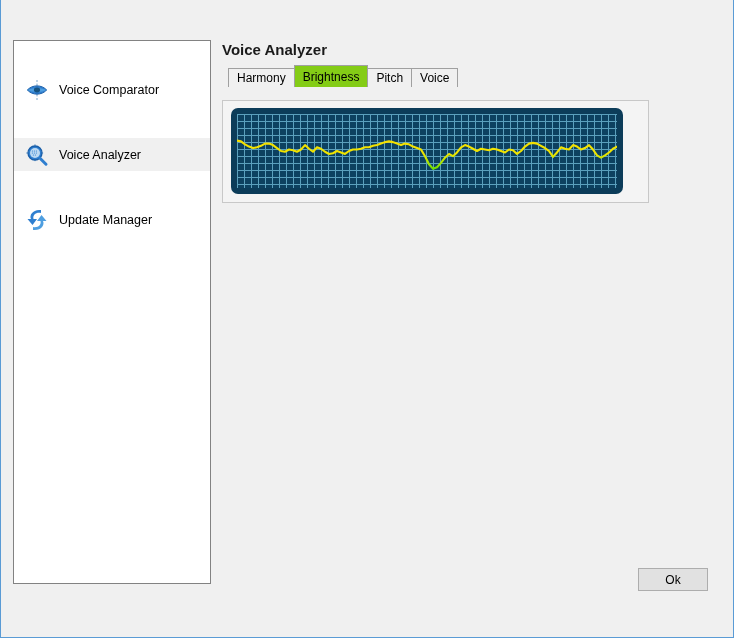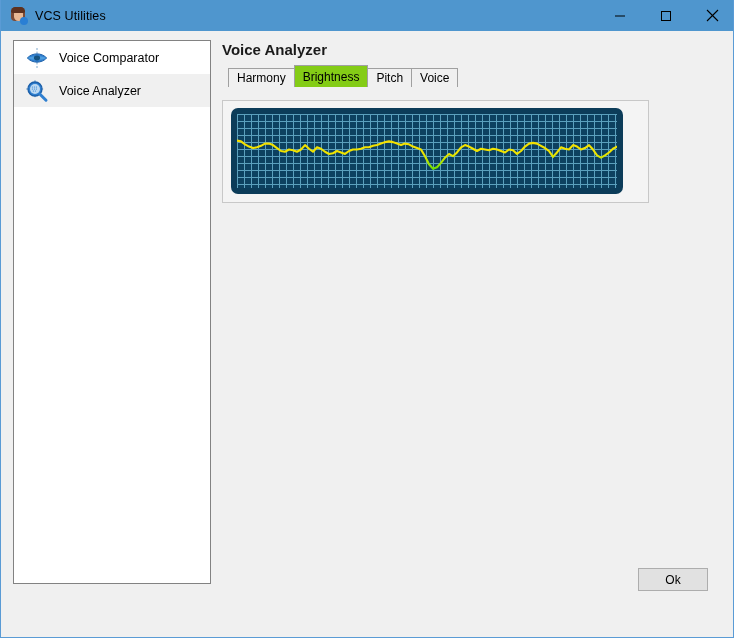--- a/index.html
+++ b/index.html
@@ -85,20 +85,21 @@
     border: 1px solid #828282;
     overflow: hidden;
   }
   .side-item {
     height: 33px;
     display: flex;
     align-items: center;
     padding-left: 10px;
     font-size: 12.5px;
     color: #000000;
+    margin-top: 32px;
   }
   .side-item.selected { background: #f0f0f0; }
   .side-icon {
     width: 26px; height: 26px;
     margin-right: 9px;
     flex: 0 0 auto;
     display: flex; align-items: center; justify-content: center;
   }
   .side-icon svg { display: block; }
 
@@ -181,47 +182,20 @@
     color: #000;
     display: flex; align-items: center; justify-content: center;
     font-family: "Liberation Sans", sans-serif;
   }
 </style>
 </head>
 <body>
 
 <div id="window">
 
-  <div id="titlebar">
-    <div id="app-icon">
-      <div class="face"></div>
-      <div class="skin"></div>
-      <div class="hair"></div>
-      <div class="badge"></div>
-    </div>
-    <div id="app-title">VCS Utilities</div>
-    <div class="win-btns">
-      <div class="win-btn">
-        <svg width="12" height="12" viewBox="0 0 12 12">
-            <line x1="1" y1="6" x2="11" y2="6" stroke="#000" stroke-width="1"></line>
-          </svg>
-      </div>
-      <div class="win-btn">
-        <svg width="12" height="12" viewBox="0 0 12 12">
-            <rect x="1.5" y="1.5" width="9" height="9" fill="none" stroke="#000" stroke-width="1"></rect>
-          </svg>
-      </div>
-      <div class="win-btn">
-        <svg width="13" height="13" viewBox="0 0 13 13">
-            <line x1="1" y1="1" x2="12" y2="12" stroke="#000" stroke-width="1.1"></line>
-            <line x1="12" y1="1" x2="1" y2="12" stroke="#000" stroke-width="1.1"></line>
-          </svg>
-      </div>
-    </div>
-  </div>
 
   <div id="sidebar">
 
     <div class="side-item">
       <span class="side-icon">
         <svg width="24" height="24" viewBox="0 0 24 24">
           <line x1="12" y1="2" x2="12" y2="22" stroke="#7ea8cc" stroke-width="1" stroke-dasharray="2,1.6"></line>
           <line x1="2" y1="12" x2="22" y2="12" stroke="#7ea8cc" stroke-width="1" stroke-dasharray="2,1.6"></line>
           <path d="M2.5 12 C7 6.5, 17 6.5, 21.5 12 C17 17.5, 7 17.5, 2.5 12 Z" fill="#2f7fd0" stroke="#1a5ea8" stroke-width="1"></path>
           <path d="M2.5 12 C7 9.5, 17 9.5, 21.5 12 C17 14.5, 7 14.5, 2.5 12 Z" fill="#4e9ee0"></path>
@@ -247,20 +221,29 @@
               <circle cx="11.4" cy="10" r="0.6"></circle>
             <circle cx="8.4" cy="12" r="0.6"></circle>
               <circle cx="10.4" cy="12" r="0.6"></circle>
           </g>
           <line x1="15" y1="15.2" x2="21" y2="21.2" stroke="#2f7fd0" stroke-width="3" stroke-linecap="round"></line>
         </svg>
       </span>
       <span>Voice Analyzer</span>
     </div>
 
+    <div class="side-item">
+      <span class="side-icon">
+        <svg width="24" height="24" viewBox="0 0 24 24">
+          <path d="M16 2 C8 1, 4 7, 6 11 L2.5 11 L7.5 17 L12 11 L8.5 11 C7.5 7, 11 4, 16 5 Z" fill="#2f7fd0"></path>
+          <path d="M8 22 C16 23, 20 17, 18 13 L21.5 13 L16.5 7 L12 13 L15.5 13 C16.5 17, 13 20, 8 19 Z" fill="#4e9ee0"></path>
+        </svg>
+      </span>
+      <span>Update Manager</span>
+    </div>
 
   </div>
 
   <div id="page-title">Voice Analyzer</div>
 
   <div id="tabstrip">
     <div class="tab">Harmony</div>
     <div class="tab active">Brightness</div>
     <div class="tab">Pitch</div>
     <div class="tab">Voice</div>

